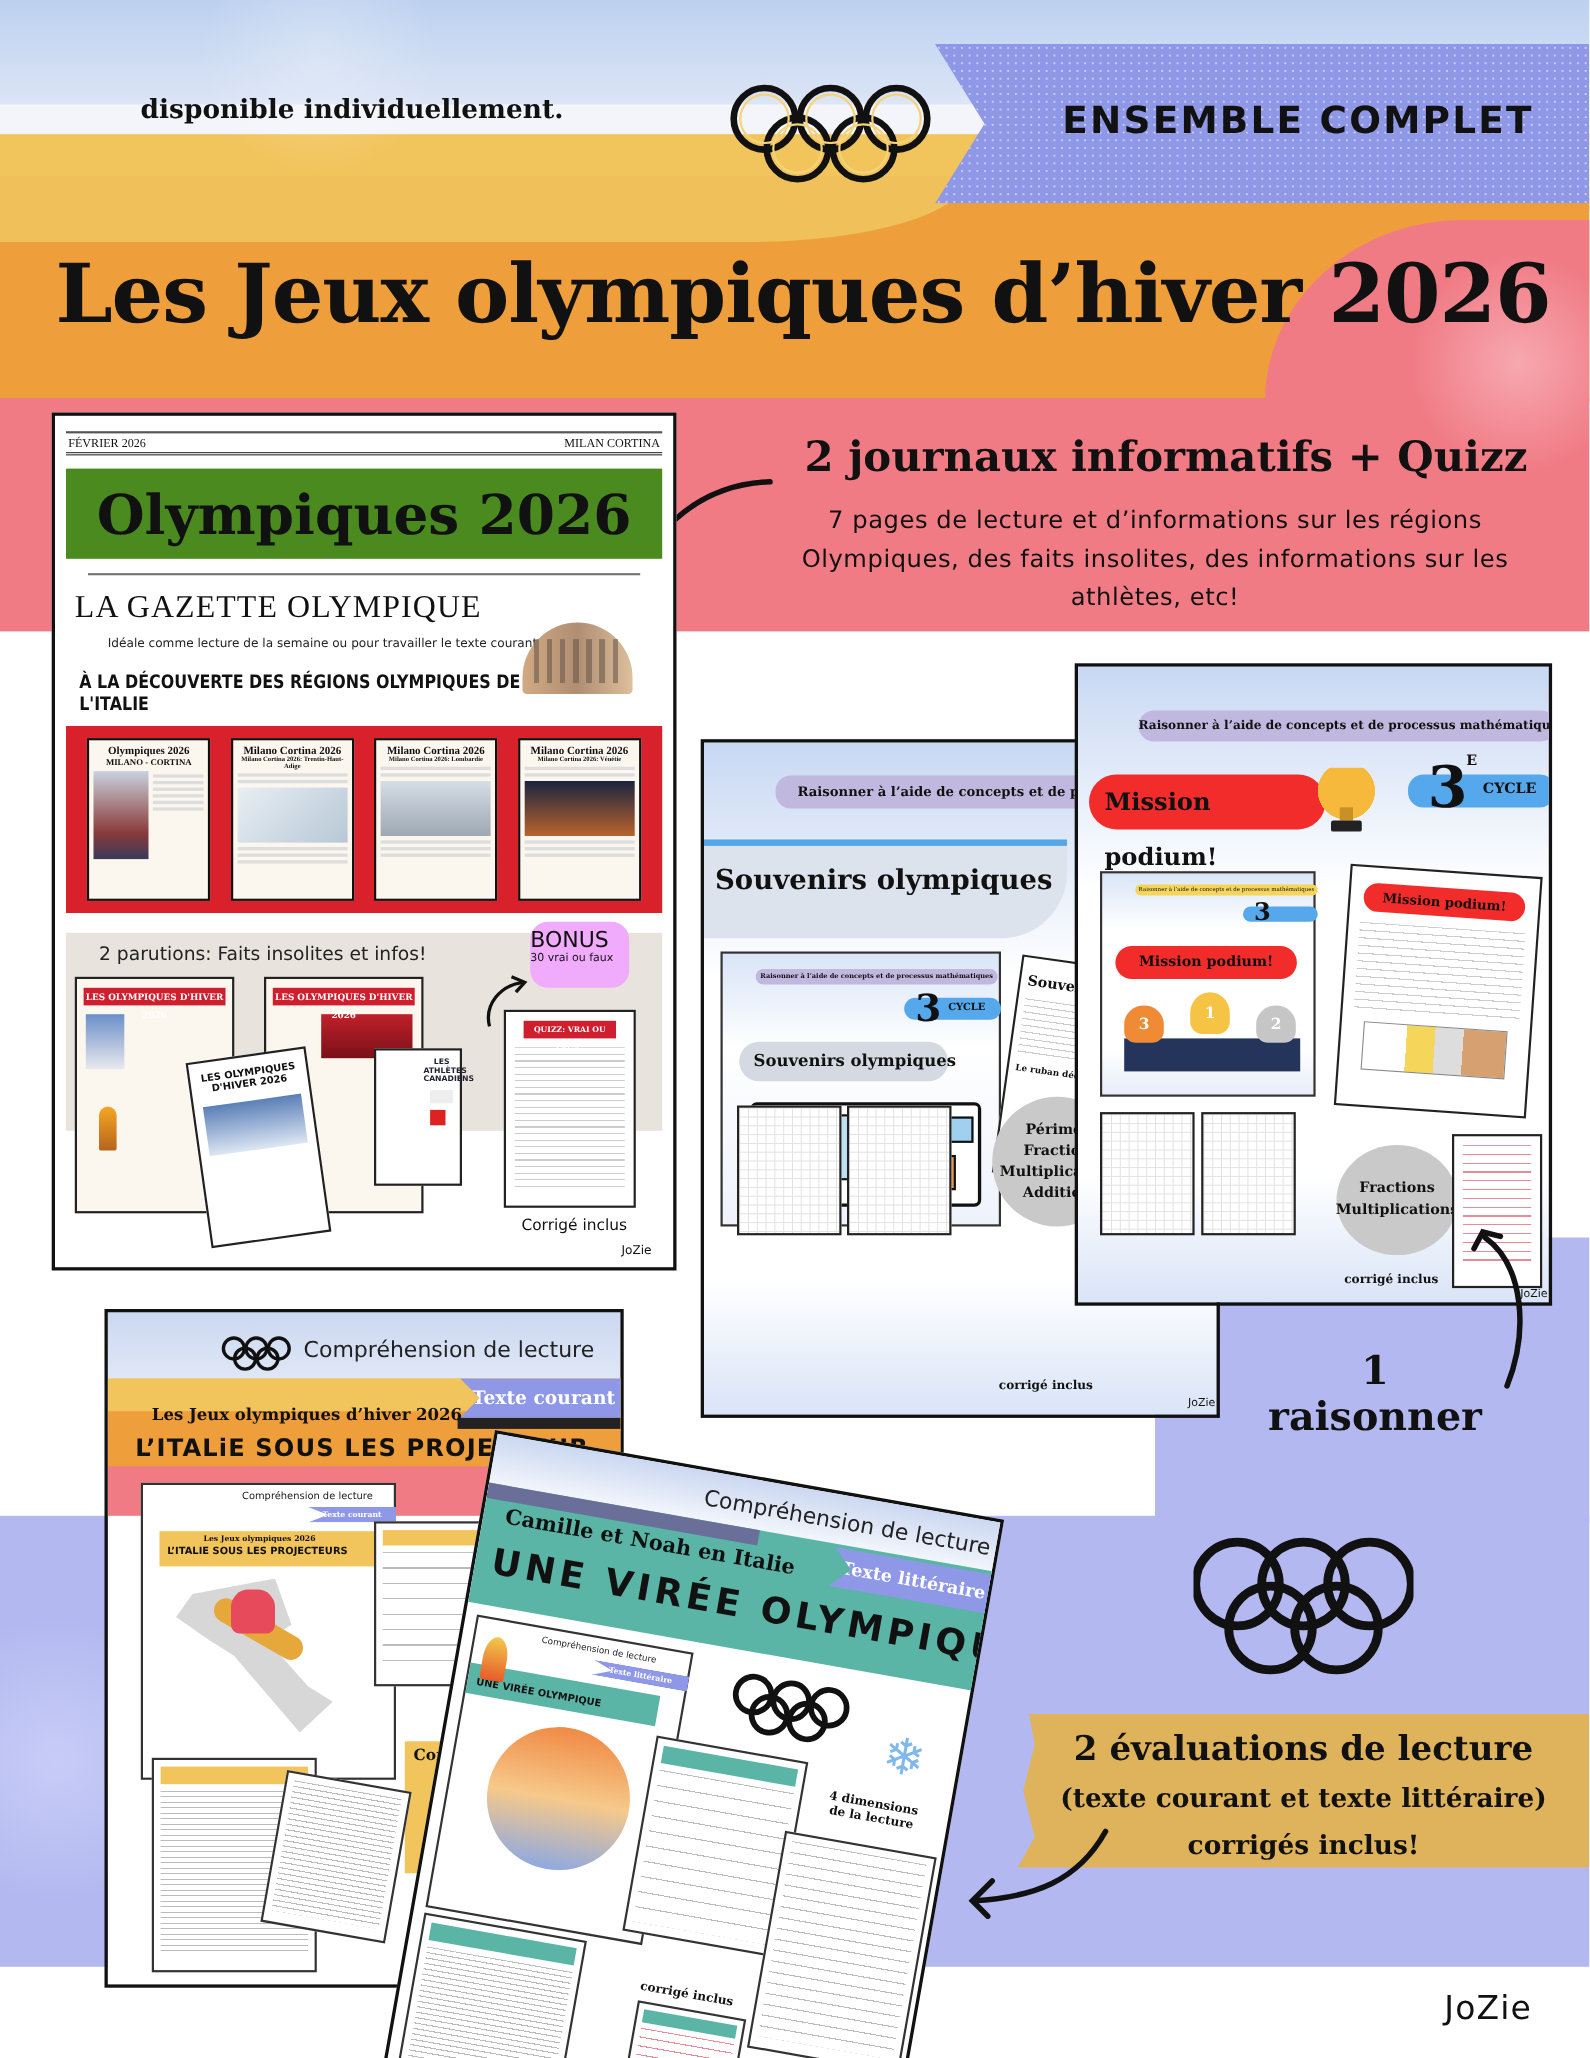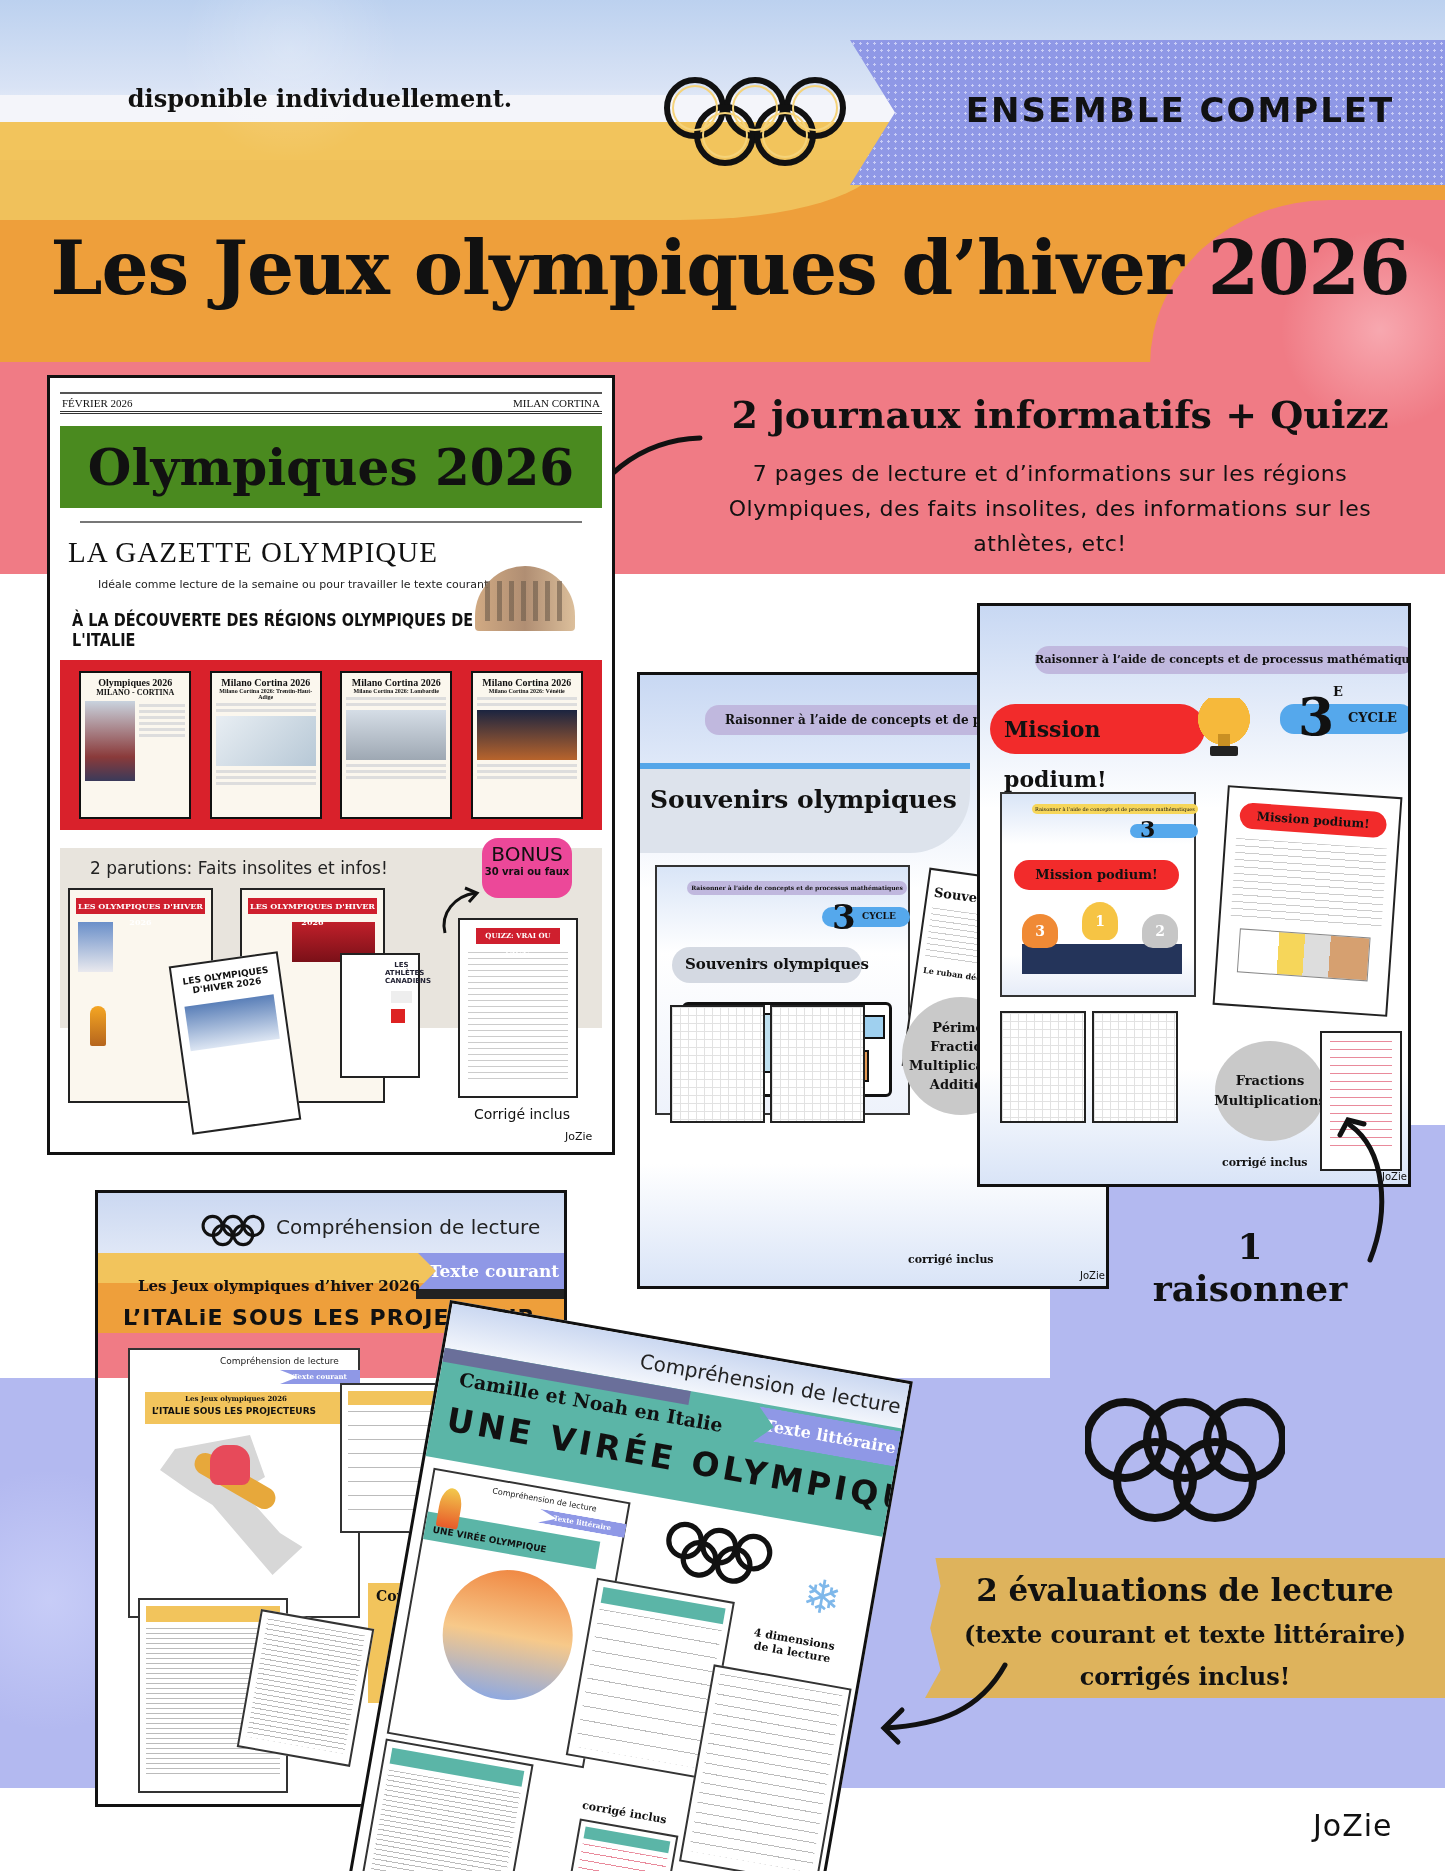--- a/index.html
+++ b/index.html
@@ -42,23 +42,23 @@
   .gz-title { left:18px; top:158px; font-family:"Liberation Serif",serif; font-size:29px; color:#111; letter-spacing:1px; }
   .gz-sub { left:48px; top:200px; font-family:"DejaVu Sans",sans-serif; font-size:11px; color:#222; }
   .gz-h { left:22px; top:232px; font-family:"DejaVu Sans",sans-serif; font-weight:bold; font-size:17px; color:#111; transform:scaleX(.85); transform-origin:left; }
   .gz-red { left:10px; top:282px; right:10px; height:170px; background:#d9212b; display:flex; justify-content:space-around; align-items:center; padding:0 10px; }
   .gz-mini { width:112px; height:148px; background:#fbf7ee; border:2px solid #111; padding:4px; font-family:"Liberation Serif",serif; }
   .gz-mini .mt { font-size:10px; font-weight:bold; text-align:center; }
   .gz-mini .ml { height:3px; background:#ddd; margin:3px 0; }
   .gz-mini .img { height:50px; margin:4px 0; }
   .gz-grey { left:10px; top:470px; right:10px; height:180px; background:#e8e4dd; }
   .gz-parutions { left:40px; top:480px; font-family:"DejaVu Sans",sans-serif; font-size:17px; color:#222; }
-  .bonus { left:432px; top:460px; width:90px; height:60px; background:#ec4899; border-radius:16px; text-align:center; color:#111; }
+  .bonus { left:432px; top:460px; width:90px; height:60px; background:#f0abfc; border-radius:16px; color:#111; }
   .bonus .b1 { font-family:"DejaVu Sans",sans-serif; font-size:20px; margin-top:4px; }
-  .bonus .b2 { font-family:"DejaVu Sans",sans-serif; font-weight:bold; font-size:10px; }
+  .bonus .b2 { font-family:"DejaVu Sans",sans-serif; font-weight:normal; font-size:10px; }
 
   .np { background:#fbf7ee; border:2px solid #222; }
   .np-red { height:16px; background:#cf1f2e; color:#fff; font-size:8px; font-weight:bold; text-align:center; line-height:16px; font-family:"DejaVu Serif",serif; }
 
   
   .mp-grad { background: linear-gradient(180deg,#c8d8f3 0%,#fff 35%,#fff 80%,#d9e4f7 100%); }
   .pill-purple { background:#c0b8de; border-radius:14px; font-family:"DejaVu Serif",serif; font-weight:bold; color:#111; }
   .pill-red { background:#f22b2b; border-radius:30px; font-family:"DejaVu Serif",serif; font-weight:bold; color:#111; }
   .pill-blue { background:#55a8ec; border-radius:14px; }
   .cycle-3 { font-family:"DejaVu Serif",serif; font-weight:bold; color:#111; }

